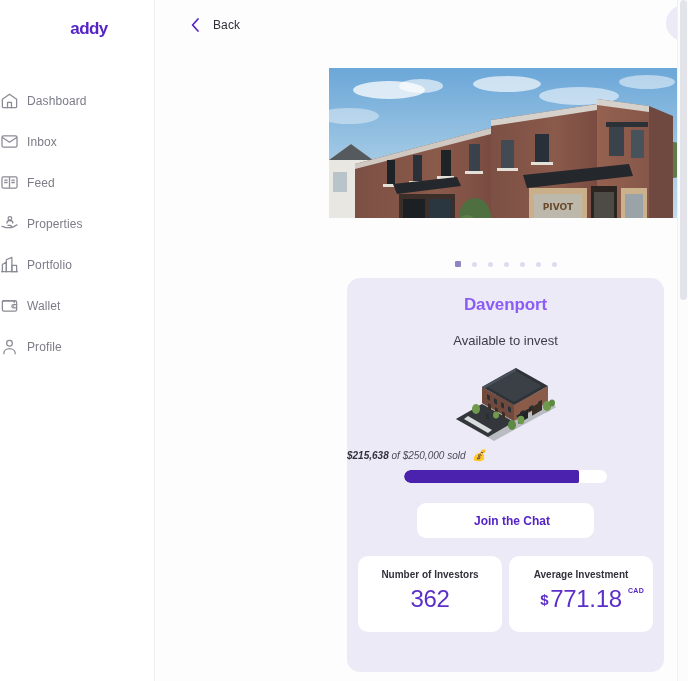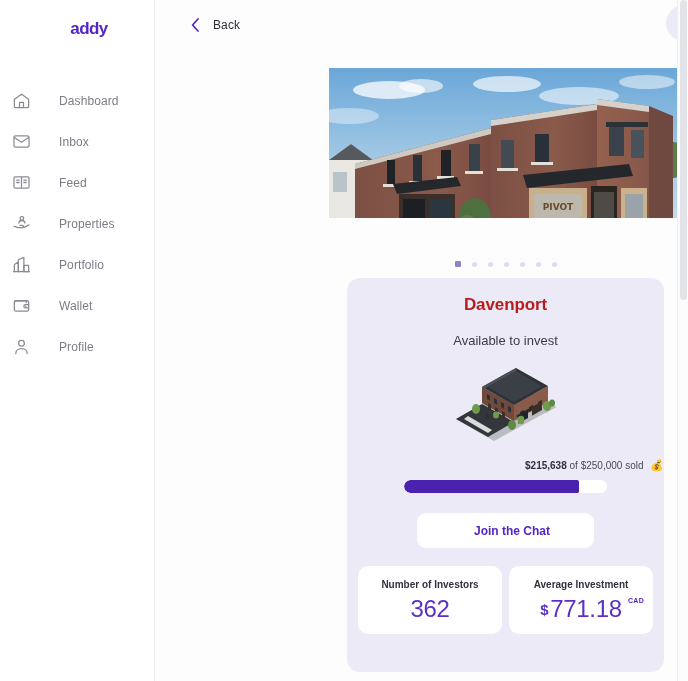--- a/index.html
+++ b/index.html
@@ -26,22 +26,21 @@
     padding-left: 24px;
   }
   .brand-logo {
     font-size: 17px; font-weight: 700; letter-spacing: -0.6px;
     color: #5524c6;
   }
   .nav { margin-top: 28px; }
   .nav-item {
     display: flex; align-items: center;
     height: 41px;
-    padding-left: 12px;
-    gap: 28px;
+    gap: 8px;
     cursor: pointer;
   }
   .nav-item .ico { width: 19px; height: 19px; display: block; flex: 0 0 19px; color: #8b8b96; }
   .nav-item .ico svg { display: block; width: 19px; height: 19px; }
   .nav-label {
     font-size: 12px;
     color: #7c7c88;
     letter-spacing: 0.1px;
   }
 
@@ -103,40 +102,41 @@
   .prop-card {
     position: absolute;
     left: 192px; top: 278px;
     width: 317px; height: 394px;
     background: #eceaf7;
     border-radius: 13px;
     padding: 0;
   }
   .prop-title {
     text-align: center;
-    font-size: 17px; font-weight: 700; color: #b91c1c;
+    font-size: 17px; font-weight: 700; color: #8b5cf6;
     margin-top: 17px;
     letter-spacing: -0.1px;
   }
   .prop-sub {
     text-align: center;
     font-size: 13px; color: #3c3c47;
     margin-top: 18px;
   }
   .iso-wrap {
     margin-top: 15px;
     display: flex; justify-content: center;
   }
   .iso-svg { display: block; width: 115px; height: 82px; }
 
   .funding-line {
-    text-align: right;
-    margin-top: 14px;
+    text-align: left;
+    margin-top: 4px;
     font-size: 10px;
     color: #4a4a58;
+    font-style: italic;
   }
   .funding-line .raised { font-weight: 700; color: #31313d; }
   .funding-line .emoji { font-size: 11px; margin-left: 4px; }
 
   .progress-track {
     margin: 8px auto 0;
     width: 203px; height: 13px;
     background: #ffffff;
     border-radius: 7px;
     overflow: hidden;
@@ -163,21 +163,21 @@
 
   .stats-row {
     display: flex;
     gap: 7px;
     margin: 18px 11px 0;
   }
   .stat-card {
     flex: 1 1 0;
     background: #ffffff;
     border-radius: 10px;
-    height: 68px;
+    height: 76px;
     padding-top: 13px;
     position: relative;
   }
   .stat-label {
     text-align: center;
     font-size: 10px; font-weight: 700; color: #32323d;
   }
   .stat-value {
     text-align: center;
     margin-top: 5px;

